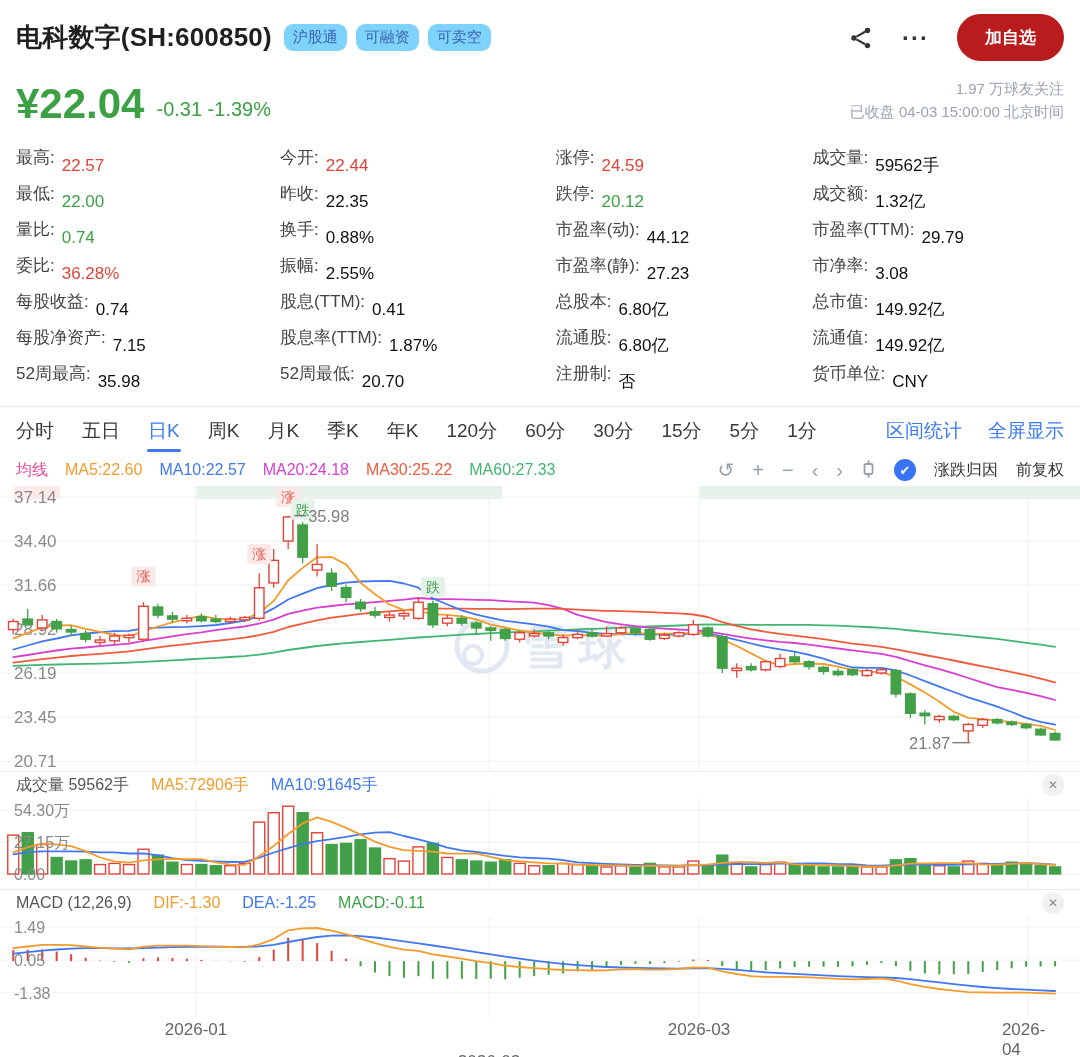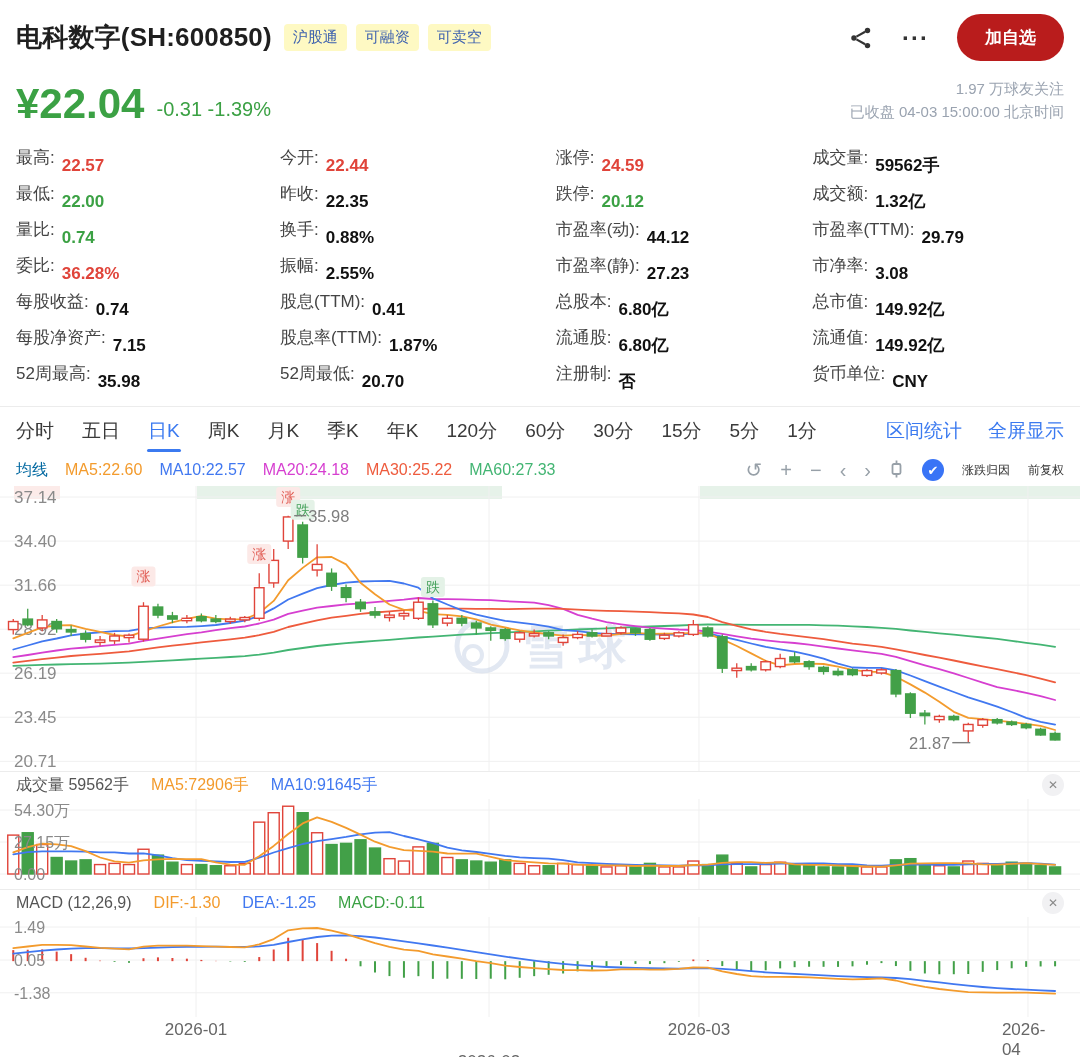--- a/index.html
+++ b/index.html
@@ -5,58 +5,58 @@
   * { box-sizing: border-box; }
   html,body { margin:0; padding:0; }
   body { width:1080px; height:1057px; background:#fff; color:#222;
          font-family:"Liberation Sans", sans-serif; overflow:hidden; }
 
   
   .hdr { padding:14px 16px 0 16px; }
   .hdr-row1 { display:flex; align-items:center; }
   .title { font-size:26px; font-weight:bold; color:#1f1f1f; letter-spacing:0.2px; }
   .tags { display:flex; gap:9px; margin-left:12px; }
-  .tag { background:#fef9c3; color:#3d61ae; font-size:15px; padding:4px 9px; border-radius:4px; }
+  .tag { background:#7dd3fc; color:#3d61ae; font-size:15px; padding:4px 9px; border-radius:9px; }
   .hdr-actions { margin-left:auto; display:flex; align-items:center; gap:28px; }
   .share-ic svg { display:block; }
   .more-ic { font-size:24px; font-weight:bold; color:#333; letter-spacing:1px; line-height:10px; }
   .follow-btn { background:#b91c1c; color:#fff; font-size:17px; font-weight:bold;
                 padding:12px 28px; border-radius:24px; border:none; cursor:pointer; }
   .hdr-row2 { display:flex; align-items:flex-end; margin-top:16px; }
   .price { font-size:42px; font-weight:bold; color:#3ba144; line-height:0.95; }
   .change { font-size:20px; color:#3ba144; margin-left:12px; padding-bottom:3px; }
   .mkt-info { margin-left:auto; text-align:right; color:#9aa3b0; font-size:15px; line-height:1.55; }
 
   
   .stats { display:grid; grid-template-columns:25.2% 26.3% 24.5% 24%; padding:16px 16px 0 16px; }
   .stat-row { height:36px; display:flex; align-items:center; font-size:17px; white-space:nowrap; }
   .stat-label { color:#444; }
-  .stat-value { color:#111; font-weight:bold; margin-left:7px;margin-top:16px; }
+  .stat-value { color:#111; font-weight:normal; margin-left:7px;margin-top:16px; }
   .v-r { color:#e0443a !important; }
   .v-g { color:#3ba144 !important; }
 
   
   .chart-card { margin-top:14px; border-top:1px solid #ececec; }
   .tabs { display:flex; align-items:center; height:48px; padding:0 16px; gap:28px;
           font-size:19px; color:#3a3a3a; }
   .tab { height:100%; display:flex; align-items:center; position:relative; cursor:pointer; }
   .tab.active { color:#3b7af0; }
   .tab.active::after { content:""; position:absolute; left:-1px; right:-1px; bottom:3px;
                        height:3px; border-radius:2px; background:#3b7af0; }
   .tab-links { margin-left:auto; display:flex; gap:26px; color:#3b7af0; }
   .tab-link { cursor:pointer; }
 
   .ma-row { display:flex; align-items:center; height:31px; padding:0 16px; font-size:16px; }
-  .ma-lbl { color:#0369a1; margin-right:17px; }
+  .ma-lbl { color:#ec4899; margin-right:17px; }
   .ma-item { margin-right:17px; }
   .toolbar { margin-left:auto; display:flex; align-items:center; gap:18px; }
   .tb-ic { color:#97a0a8; font-size:20px; line-height:1; cursor:pointer; }
   .tb-check { width:22px; height:22px; border-radius:50%; background:#3974f6; color:#fff;
               font-size:13px; display:flex; align-items:center; justify-content:center; cursor:pointer; }
-  .tb-label { color:#333; font-size:12px; cursor:pointer; }
+  .tb-label { color:#333; font-size:16px; cursor:pointer; }
 
   svg.panel { display:block; }
 
   .panel-hdr { display:flex; align-items:center; height:28px; padding:0 16px; font-size:16px;
                border-top:1px solid #ececec; color:#555; gap:22px; }
   .ph-orange { color:#f39b2d; } .ph-blue { color:#4178f0; } .ph-green { color:#3ba144; }
   .close-btn { margin-left:auto; width:22px; height:22px; border-radius:50%; background:#f1f1f3;
                color:#8a8a8a; display:flex; align-items:center; justify-content:center;
                font-size:12px; cursor:pointer; }
 

